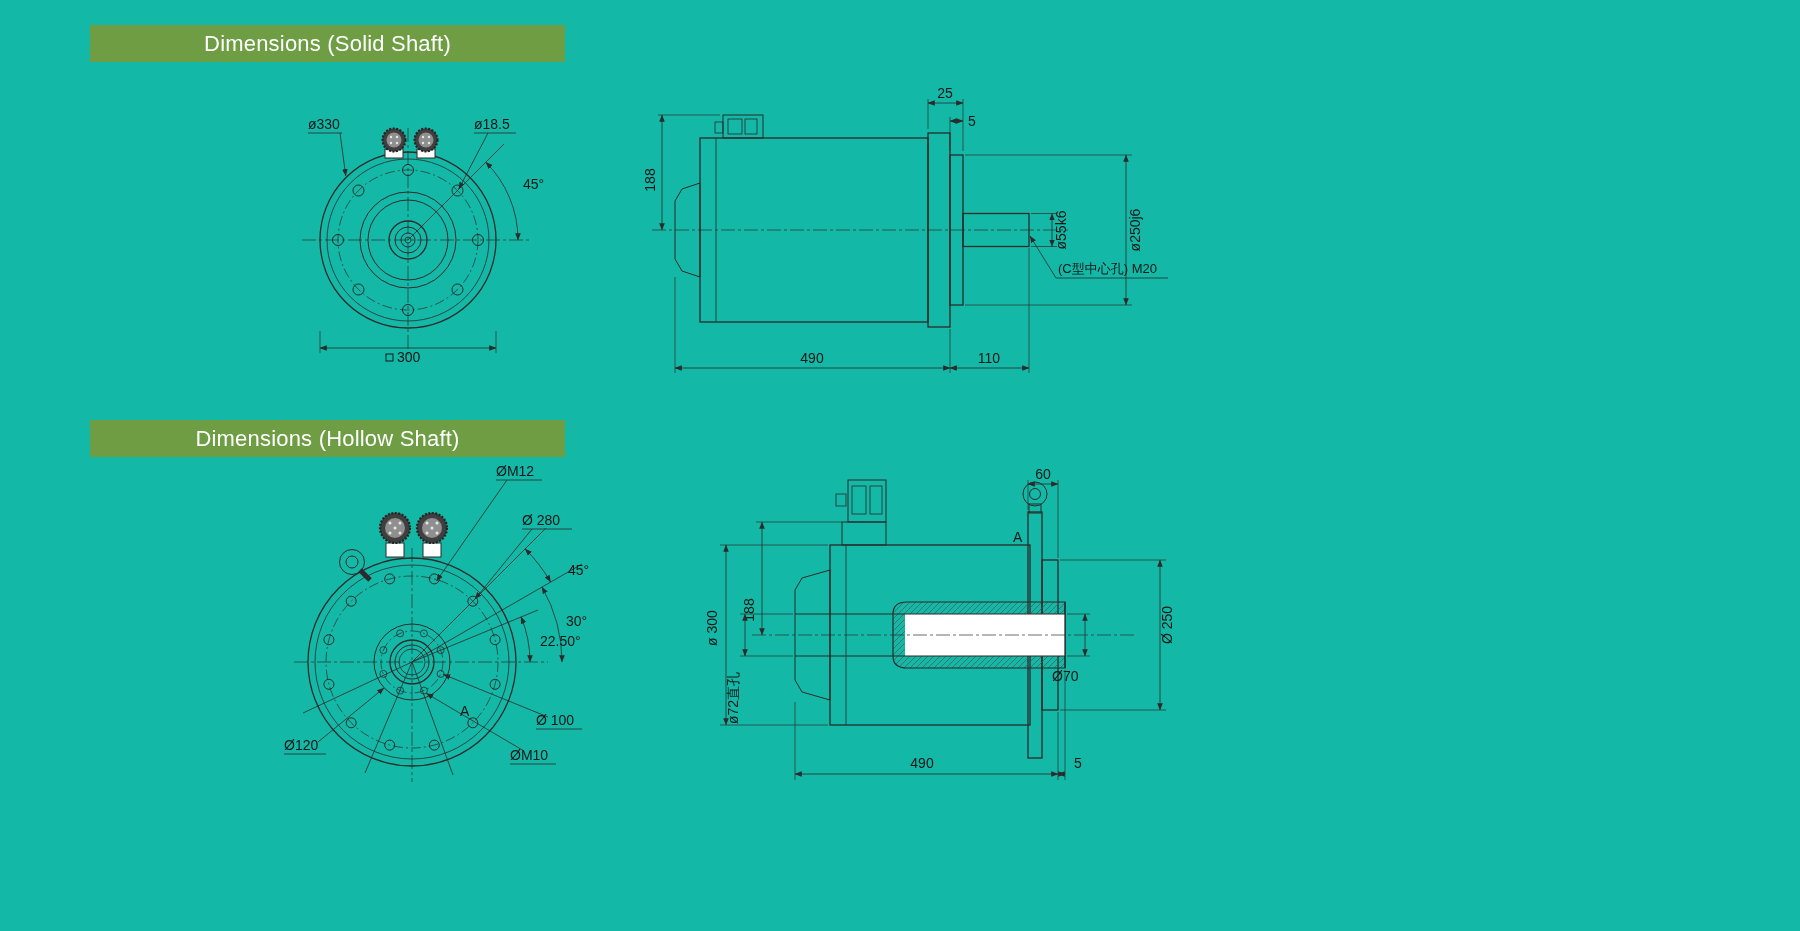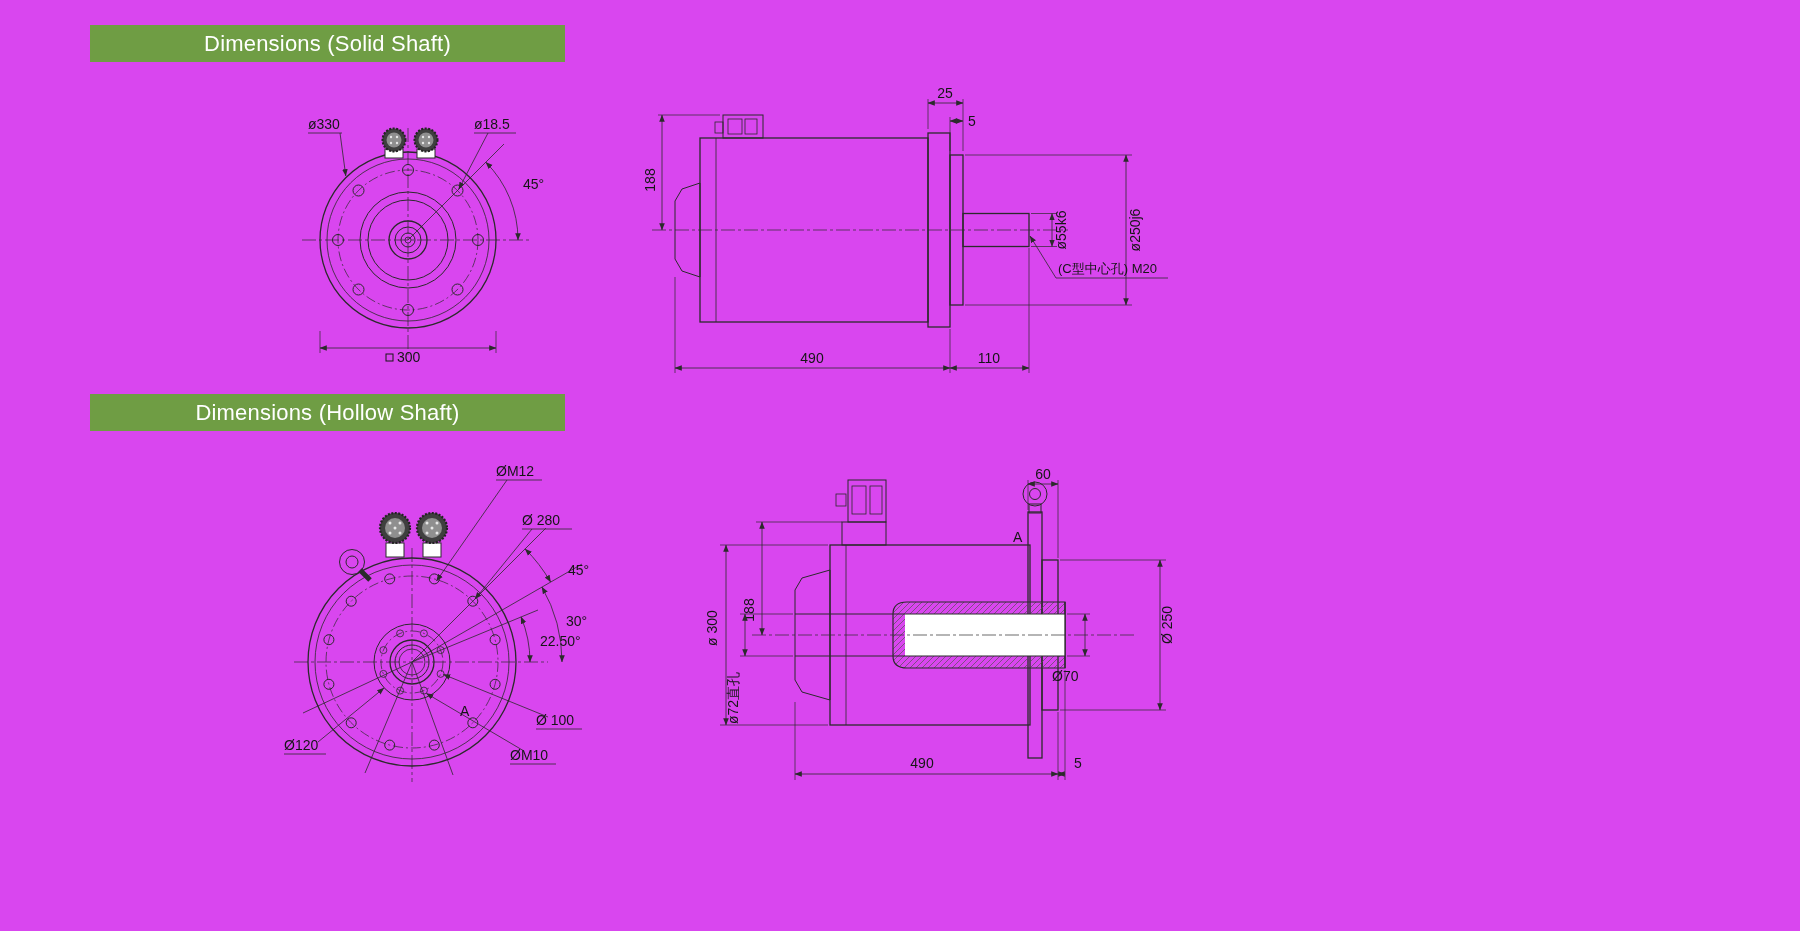--- a/index.html
+++ b/index.html
@@ -1,22 +1,22 @@
 <!DOCTYPE html>
 <html style="--header-bg: #6f9d44; --header-text: #ffffff; --line: #2b2b2b;"><head>
 <meta charset="utf-8">
 <style>
   html,body{margin:0;padding:0;background:#fff;}
-  .page{position:relative;width:1800px;height:931px;background:#d946ef;overflow:hidden;
+  .page{position:relative;width:1800px;height:931px;background:#14b8a6;overflow:hidden;
         font-family:"Liberation Sans",sans-serif;}
   .banner{position:absolute;left:90px;width:475px;height:37px;background:var(--header-bg,#6f9d44);
           color:var(--header-text,#fff);display:flex;align-items:center;justify-content:center;
           font-size:22px;letter-spacing:.2px;}
   .banner.b1{top:25px;}
-  .banner.b2{top:394px;}
+  .banner.b2{top:420px;}
   svg{position:absolute;overflow:visible;}
   svg text{font-family:"Liberation Sans",sans-serif;font-size:14px;fill:#161616;}
   svg text.s{font-size:13px;}
   .ol{fill:none;stroke:#2b2b2b;stroke-width:1.3;}
   .ml{fill:none;stroke:#2b2b2b;stroke-width:1;}
   .tl{fill:none;stroke:#2b2b2b;stroke-width:.8;}
   .cl{fill:none;stroke:#2b2b2b;stroke-width:.7;stroke-dasharray:14 3 3 3;}
   .cc{fill:none;stroke:#2b2b2b;stroke-width:.7;stroke-dasharray:10 3 2 3;}
   .dim{fill:none;stroke:#2b2b2b;stroke-width:.8;}
   .ext{fill:none;stroke:#2b2b2b;stroke-width:.7;}

